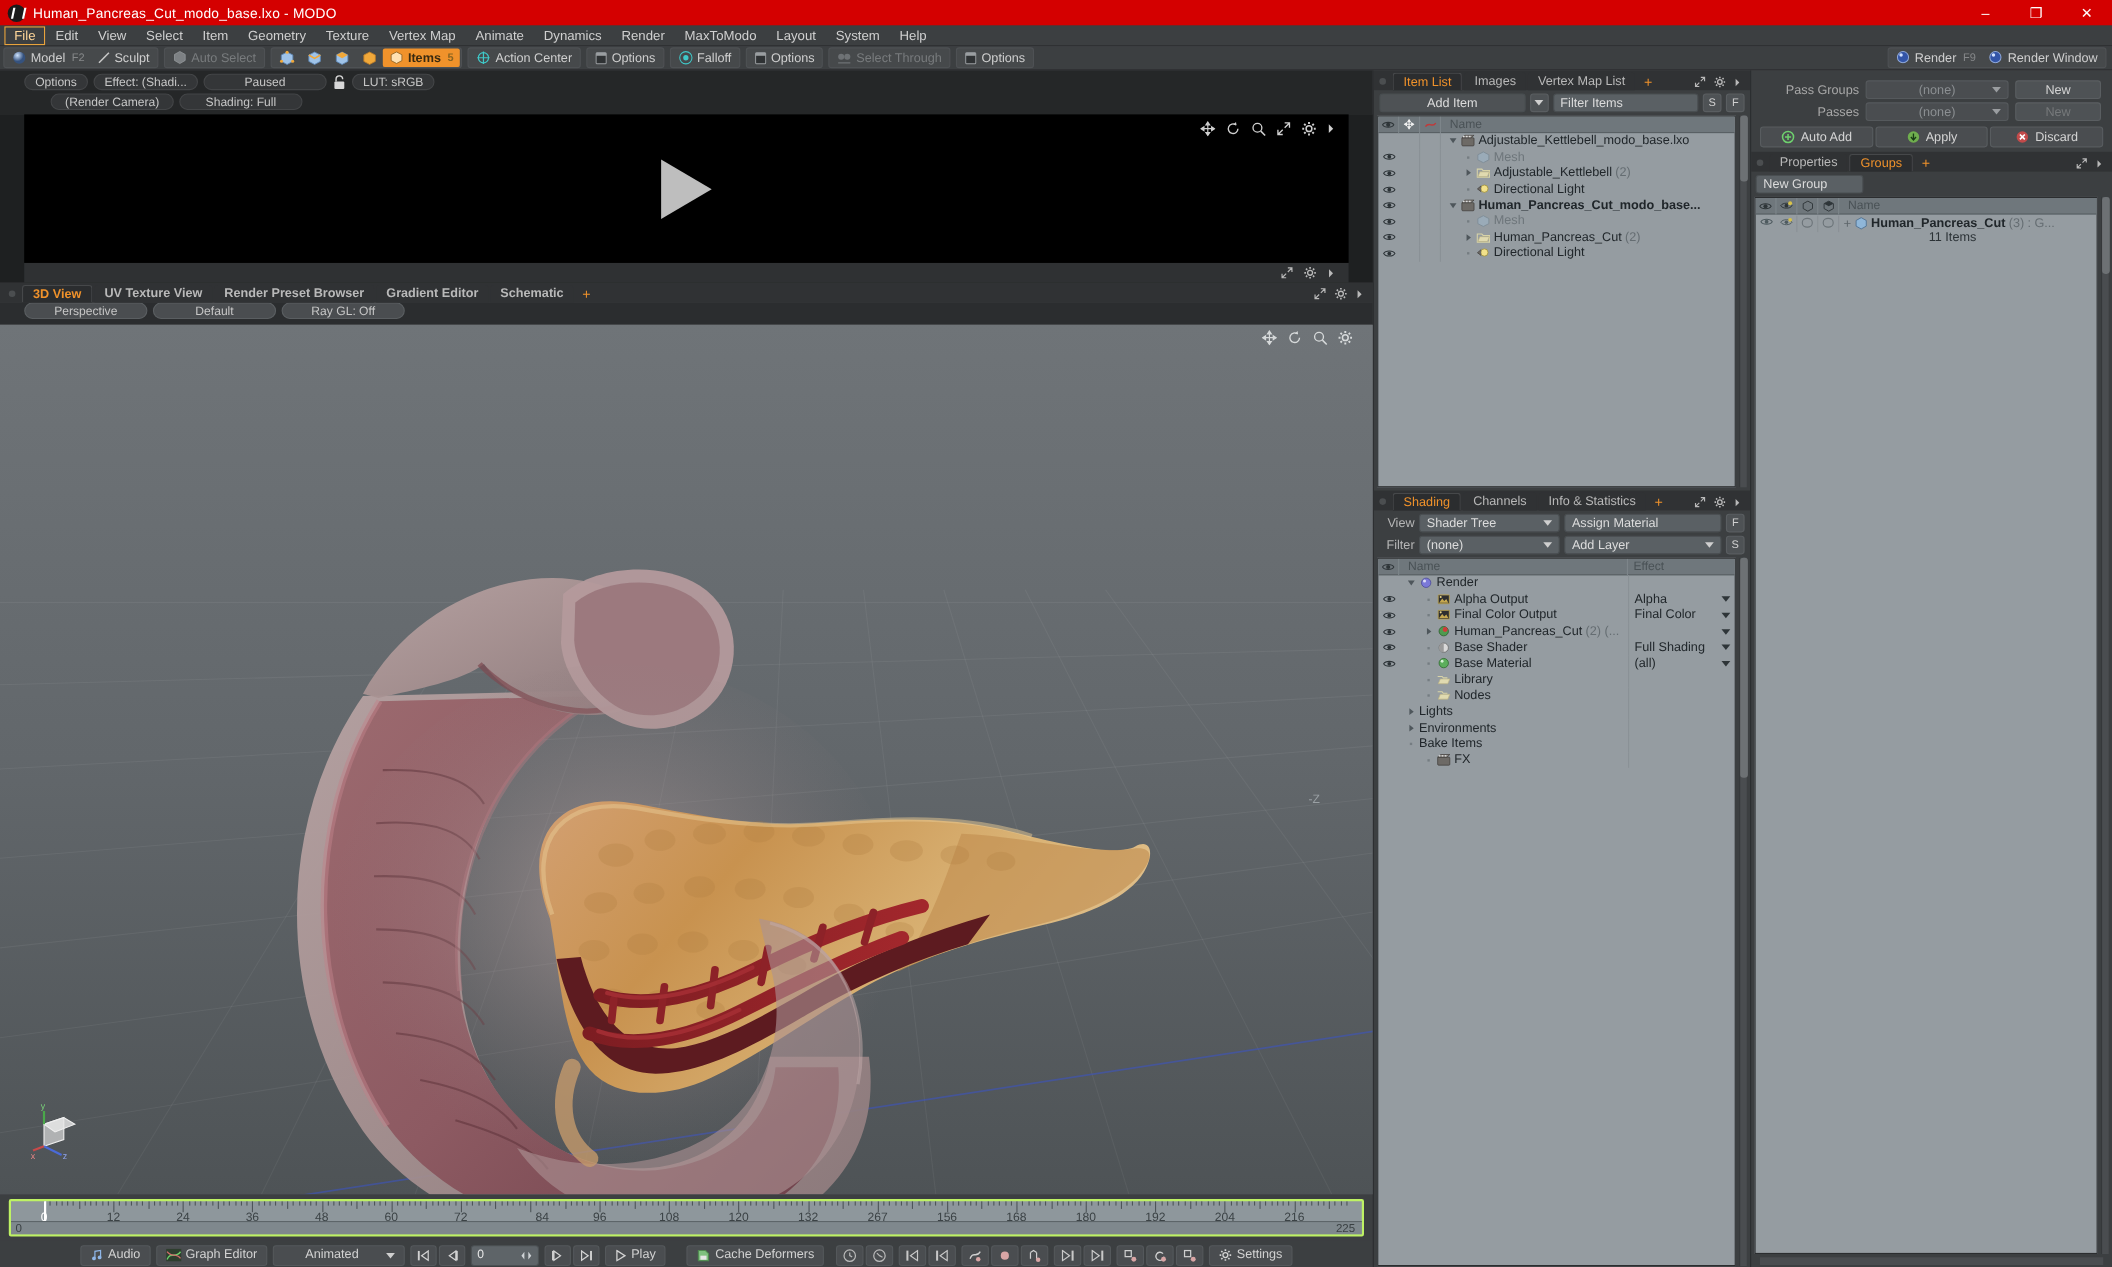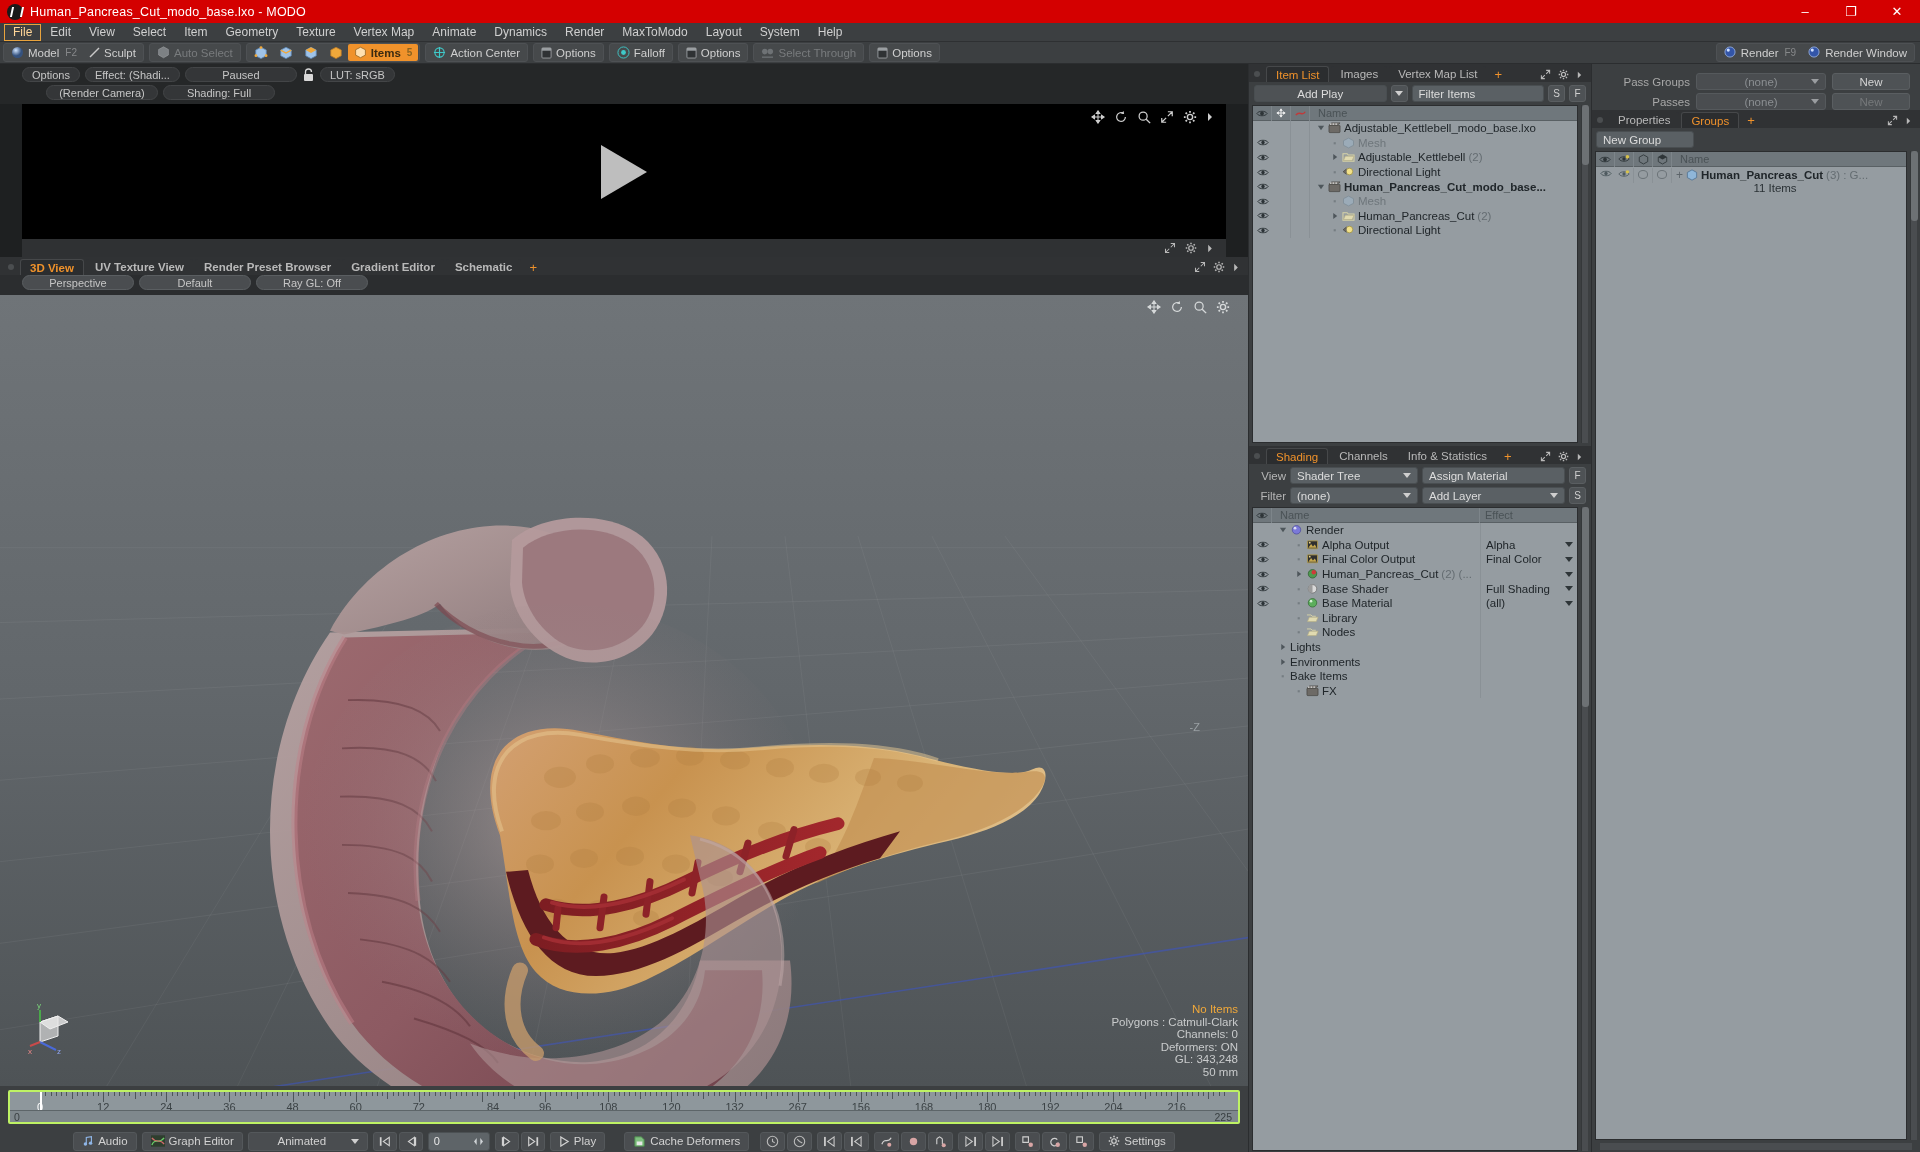--- a/index.html
+++ b/index.html
@@ -637,28 +637,20 @@
               <path d="M10.5 10.5 L15 15" stroke="#d6d9da" stroke-width="1.6"></path>
             </svg>
           <svg width="14" height="14" viewBox="0 0 16 16">
               <circle cx="8" cy="8" r="3" fill="none" stroke="#d6d9da" stroke-width="1.6"></circle>
               <g stroke="#d6d9da" stroke-width="2">
                 <path d="M8 1v2M8 13v2M1 8h2M13 8h2M3 3l1.5 1.5M11.5 11.5L13 13M13 3l-1.5 1.5M4.5 11.5L3 13"></path>
               </g>
             </svg>
         </div>
 
-        <div class="vp-stats">
-          <div class="noitems">No Items</div>
-          <div>Polygons : Catmull-Clark</div>
-          <div>Channels: 0</div>
-          <div>Deformers: ON</div>
-          <div>GL: 343,248</div>
-          <div>50 mm</div>
-        </div>
       </div>
     </div>
 
     <div class="tl-wrap">
       <div class="tl">
         <div class="tl-ticks" id="tl-ticks">
             <div class="tk" style="left: 30px; height: 10px;"></div>
             <div class="tk" style="left: 35.2622px; height: 4px;"></div>
             <div class="tk" style="left: 40.5244px; height: 4px;"></div>
             <div class="tk" style="left: 45.7867px; height: 4px;"></div>
@@ -1094,21 +1086,21 @@
               <g stroke="#b9b9b9" stroke-width="2.1">
                 <path d="M8 1v2M8 13v2M1 8h2M13 8h2M3 3l1.5 1.5M11.5 11.5L13 13M13 3l-1.5 1.5M4.5 11.5L3 13"></path>
               </g>
             </svg>
           <svg width="7" height="10" viewBox="0 0 8 12">
               <path d="M2 2 L6 6 L2 10 Z" fill="#b9b9b9"></path>
             </svg>
         </div>
       </div>
       <div class="prow">
-        <div class="pfield btn" style="flex:1">Add Play</div>
+        <div class="pfield btn" style="flex:1">Add Item</div>
         <div class="smbtn">
             <span class="caret"></span>
           </div>
         <div class="pfield" style="flex:1">Filter Items</div>
         <div class="smbtn">S</div>
         <div class="smbtn">F</div>
       </div>
       <div style="display:flex;flex:1;min-height:0;">
         <div class="ttable">
           <div class="thead">
@@ -1641,20 +1633,43 @@
     </div>
     <div class="rrow">
       <span class="rlbl">Passes</span>
       <div class="rfield">
         <span>(none)</span>
         <span class="caret" style="position:absolute;right:6px;border-top-color:#9a9da0"></span>
       </div>
       <div class="rbtn dis">New</div>
     </div>
 
+    <div class="abtnrow">
+      <div class="abtn">
+        <svg width="13" height="13" viewBox="0 0 14 14">
+            <circle cx="7" cy="7" r="5.4" fill="none" stroke="#6ed06e" stroke-width="1.5"></circle>
+            <path d="M7 4 V10 M4 7 H10" stroke="#6ed06e" stroke-width="1.5"></path>
+          </svg>
+        <span>Auto Add</span>
+      </div>
+      <div class="abtn">
+        <svg width="13" height="13" viewBox="0 0 14 14">
+            <circle cx="7" cy="7" r="5.6" fill="#6fae4e"></circle>
+            <path d="M7 3.5 V9 M4.5 7 L7 10 L9.5 7" stroke="#173c14" stroke-width="1.3" fill="none"></path>
+          </svg>
+        <span>Apply</span>
+      </div>
+      <div class="abtn">
+        <svg width="13" height="13" viewBox="0 0 14 14">
+            <circle cx="7" cy="7" r="5.6" fill="#c24a4a"></circle>
+            <path d="M4.6 4.6 L9.4 9.4 M9.4 4.6 L4.6 9.4" stroke="#fff" stroke-width="1.6"></path>
+          </svg>
+        <span>Discard</span>
+      </div>
+    </div>
 
     <div class="ptabs">
       <div class="dotk"></div>
       <div id="gr-tabs" style="display:flex;gap:2px;align-items:flex-end;">
           <div class="tab">Properties</div>
           <div class="tab active">Groups</div>
         </div>
       <div class="tabplus">+</div>
       <div class="tabrow-r">
         <svg width="11" height="11" viewBox="0 0 16 16">

